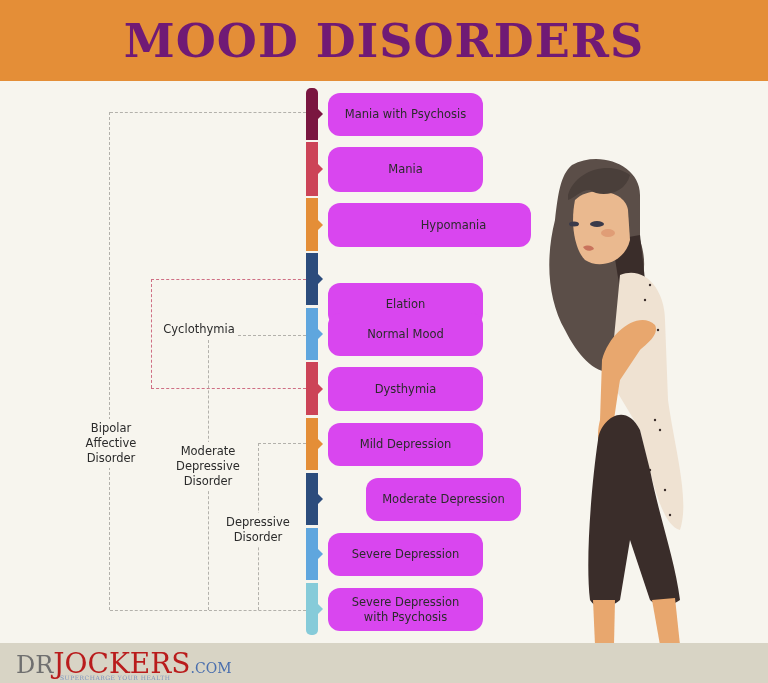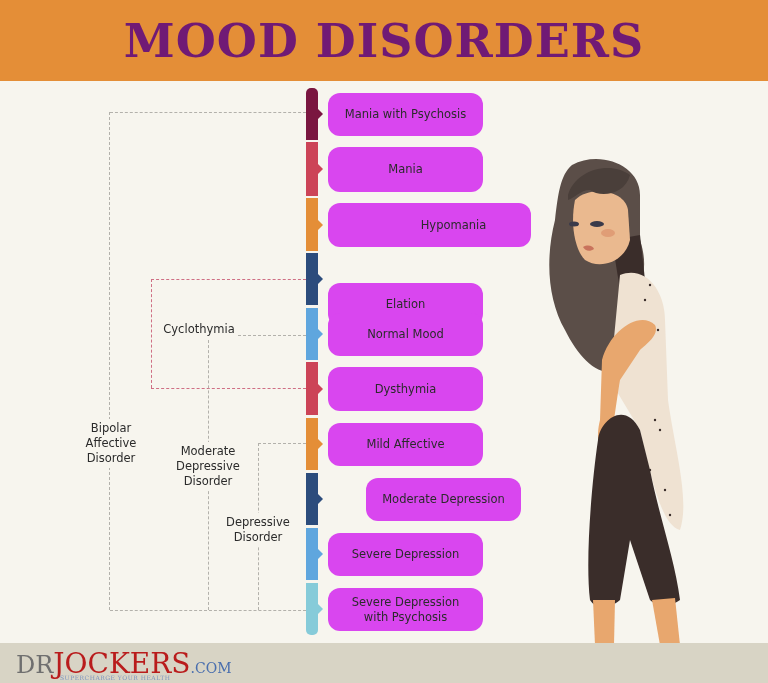--- a/index.html
+++ b/index.html
@@ -48,21 +48,21 @@
       <div class="notch" style="border-left-color: rgb(95, 166, 222);"></div>
     </div>
     <div class="box" style="top: 313px; height: 43px; white-space: pre-line;">Normal Mood</div>
     <div class="seg" style="top: 362px; height: 53px; background: rgb(204, 68, 87);">
       <div class="notch" style="border-left-color: rgb(204, 68, 87);"></div>
     </div>
     <div class="box" style="top: 367px; height: 44px; white-space: pre-line;">Dysthymia</div>
     <div class="seg" style="top: 418px; height: 52px; background: rgb(228, 142, 55);">
       <div class="notch" style="border-left-color: rgb(228, 142, 55);"></div>
     </div>
-    <div class="box" style="top: 423px; height: 43px; white-space: pre-line;">Mild Affective</div>
+    <div class="box" style="top: 423px; height: 43px; white-space: pre-line;">Mild Depression</div>
     <div class="seg" style="top: 473px; height: 52px; background: rgb(44, 76, 124);">
       <div class="notch" style="border-left-color: rgb(44, 76, 124);"></div>
     </div>
     <div class="box" style="top: 478px; height: 43px; white-space: pre-line; margin-left: 38px;">Moderate Depression</div>
     <div class="seg" style="top: 528px; height: 52px; background: rgb(95, 166, 222);">
       <div class="notch" style="border-left-color: rgb(95, 166, 222);"></div>
     </div>
     <div class="box" style="top: 533px; height: 43px; white-space: pre-line;">Severe Depression</div>
     <div class="seg" style="top: 583px; height: 52px; background: rgb(134, 203, 217); border-radius: 0px 0px 5px 5px;">
       <div class="notch" style="border-left-color: rgb(134, 203, 217);"></div>

